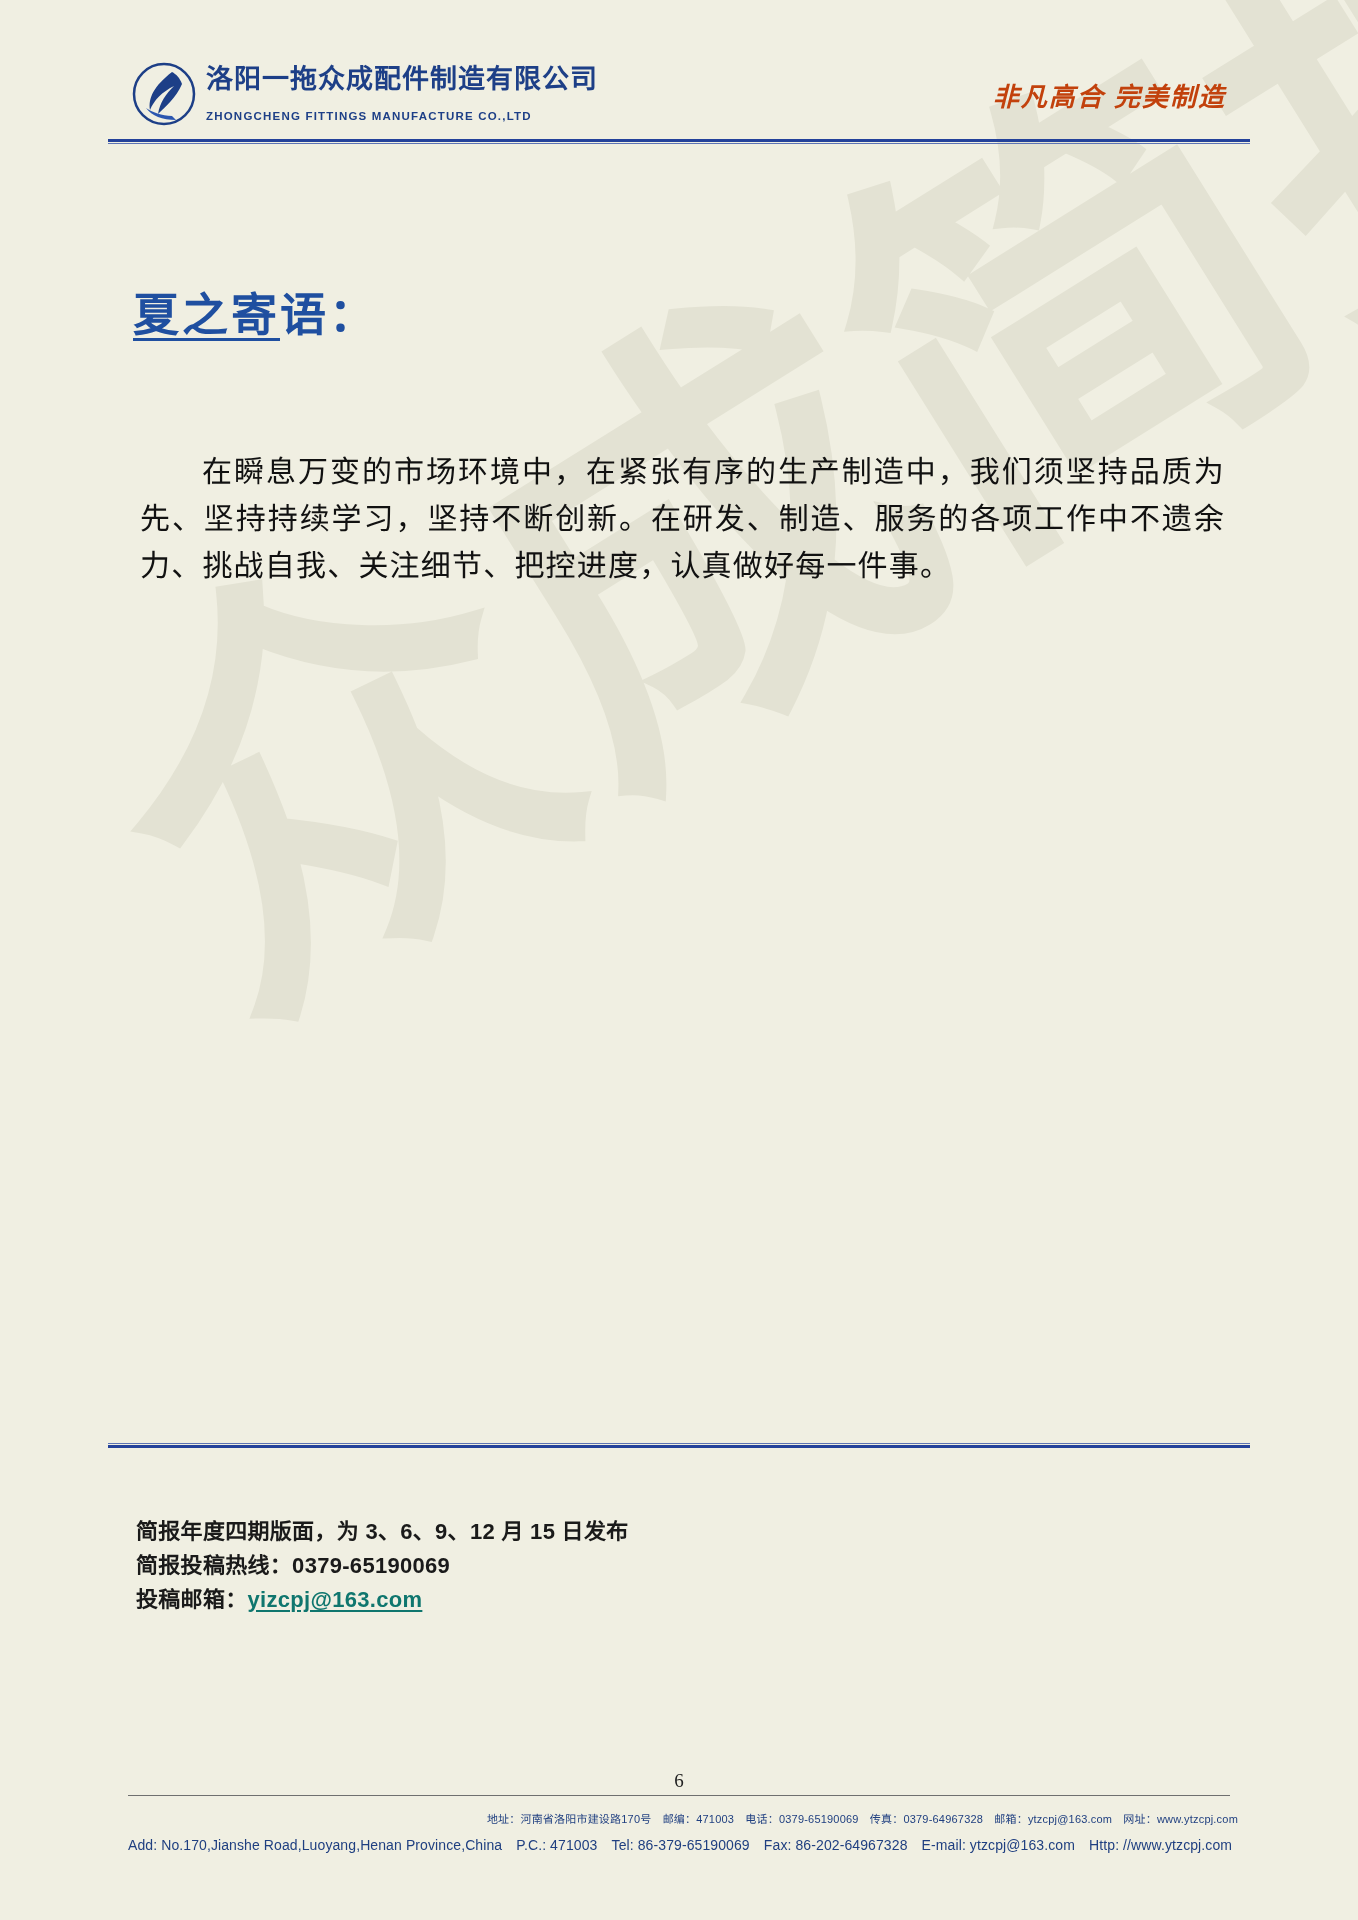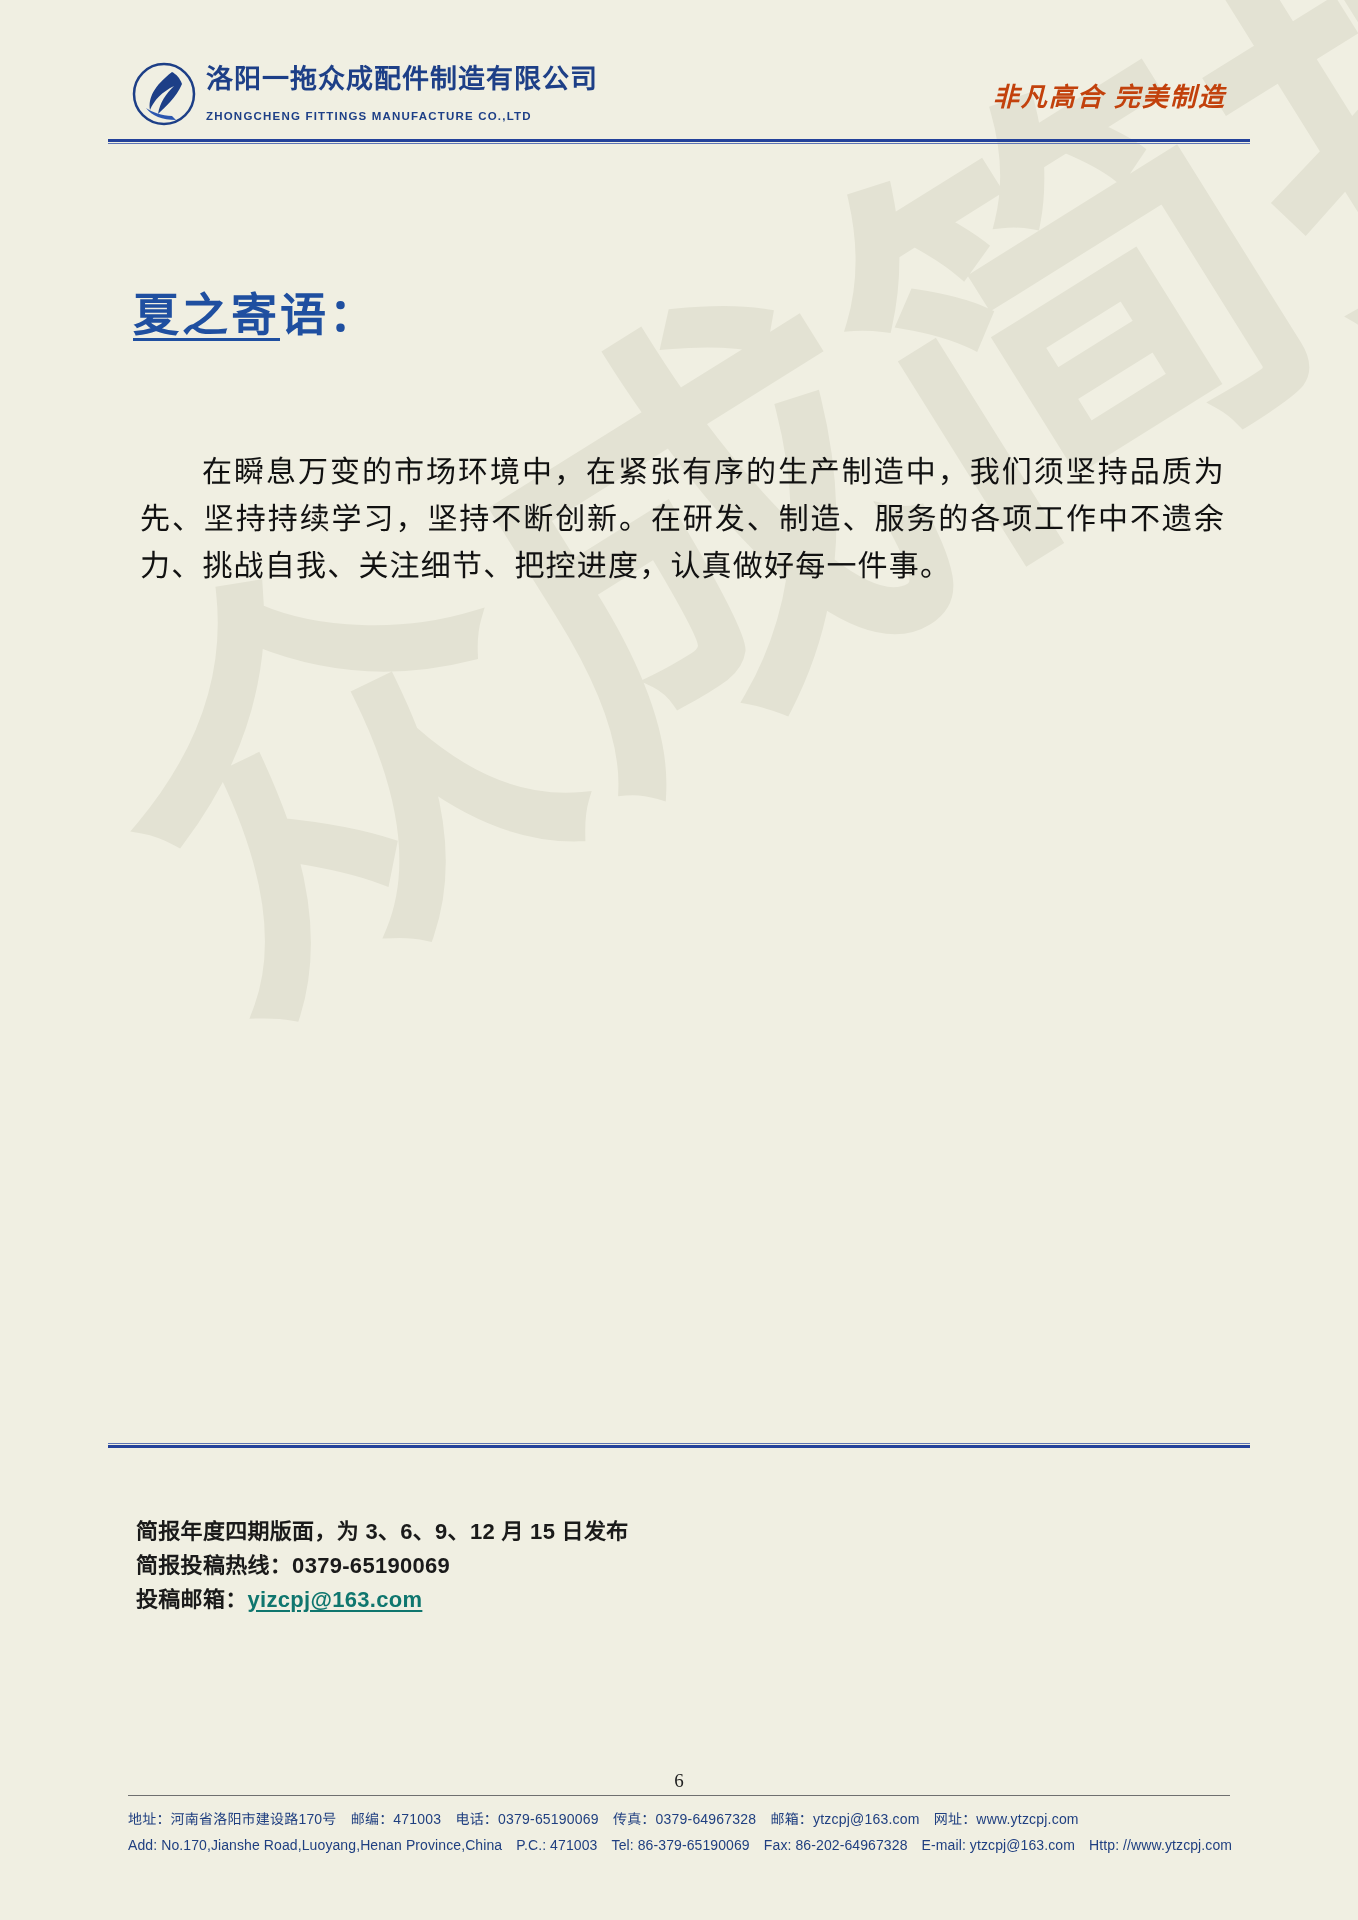--- a/index.html
+++ b/index.html
@@ -215,23 +215,24 @@
   .contact {
     position: absolute;
     left: 128px;
     top: 1806px;
     width: 1110px;
     font-family: "Liberation Sans", sans-serif;
     color: #1f3f80;
     line-height: 26px;
   }
   .contact .line1 {
-    font-size: 14px;
+    font-size: 11px;
     letter-spacing: 0.2px;
     white-space: nowrap;
+    text-align: right;
   }
   .contact .line2 {
     font-size: 14px;
     letter-spacing: 0.1px;
     white-space: nowrap;
   }
 </style>
 </head>
 <body>
 

